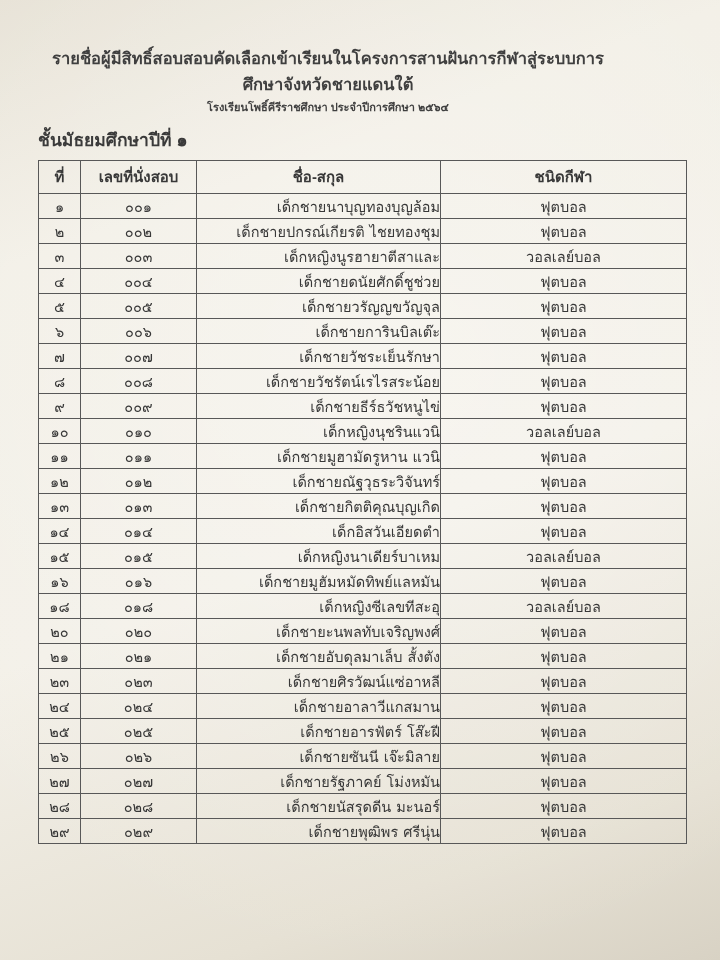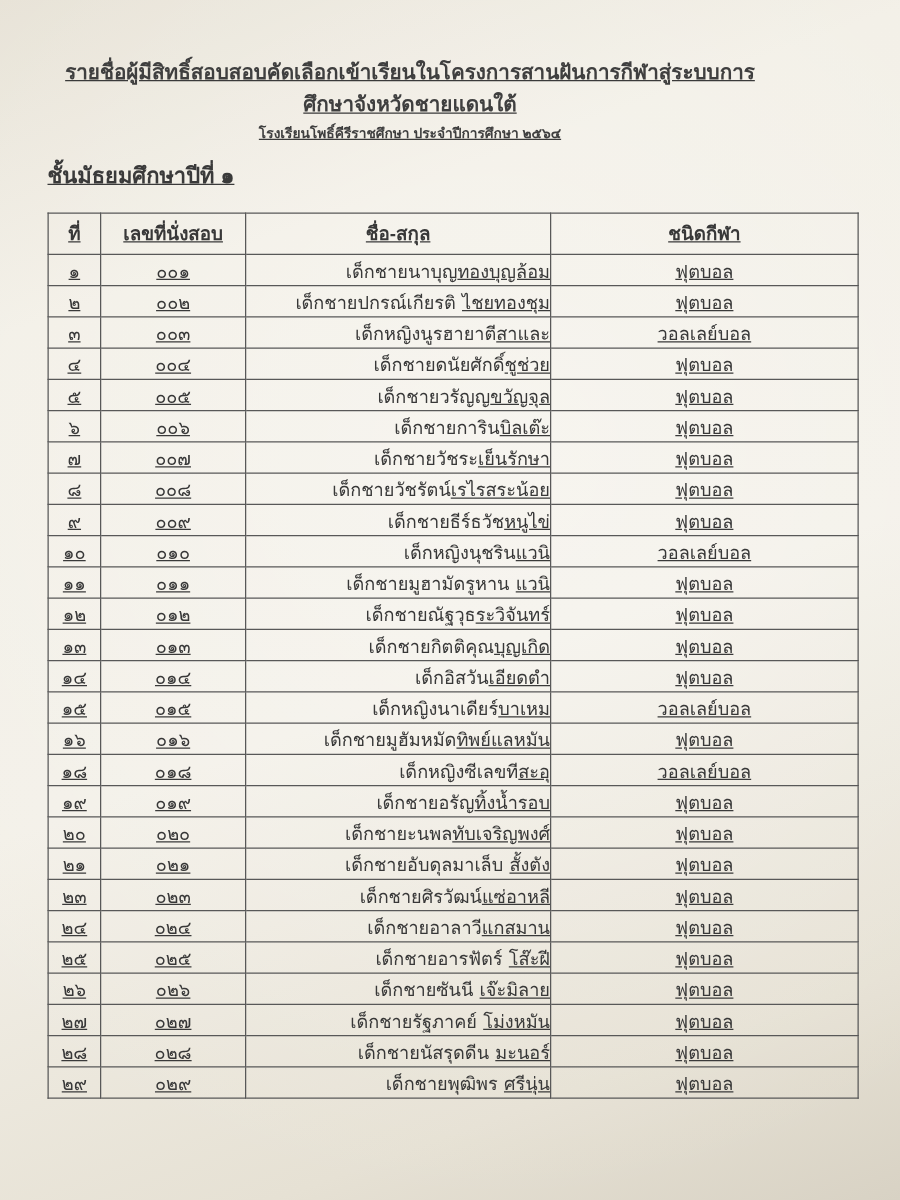--- a/index.html
+++ b/index.html
@@ -15,39 +15,38 @@
       radial-gradient(ellipse 120% 90% at 55% 38%, rgba(255,255,255,0.35), rgba(0,0,0,0) 70%),
       linear-gradient(160deg, #e7e2d6 0%, #f2efe6 22%, #f3f0e8 55%, #e6e1d4 85%, #d8d2c4 100%);
   }
   .paper {
     position: relative;
     width: 670px;
     height: 960px;
     box-sizing: border-box;
     padding: 46px 52px 0 38px;
     color: #3a3a3a;
-    text-decoration: underline;
   }
   .titles {
     text-align: center;
     font-weight: bold;
     color: #3f3f3f;
   }
   .title-line1 {
     font-size: 16.5px;
     line-height: 1.55;
   }
   .title-line2 {
     font-size: 11px;
     line-height: 1.9;
   }
   .section-heading {
     font-weight: bold;
     font-size: 17.5px;
-    margin: 8px 0 16px 0;
+    margin: 8px 0 6px 0;
     color: #3a3a3a;
   }
   table.student-table {
     border-collapse: collapse;
     table-layout: fixed;
     width: 648px;
   }
   .student-table col.c-no    { width: 42px; }
   .student-table col.c-seat  { width: 116px; }
   .student-table col.c-name  { width: 244px; }
@@ -257,28 +256,20 @@
 
   <tr>
     <td>๑๘</td>
     <td>๐๑๘</td>
     <td class="name-cell">
       <span class="fname">เด็กหญิงซีเลขที</span><span>สะอุ</span>
     </td>
     <td>วอลเลย์บอล</td>
   </tr>
 
-  <tr>
-    <td>๑๙</td>
-    <td>๐๑๙</td>
-    <td class="name-cell">
-      <span class="fname">เด็กชายอรัญ</span><span>ทิ้งน้ำรอบ</span>
-    </td>
-    <td>ฟุตบอล</td>
-  </tr>
 
   <tr>
     <td>๒๐</td>
     <td>๐๒๐</td>
     <td class="name-cell">
       <span class="fname">เด็กชายะนพล</span><span>ทับเจริญพงศ์</span>
     </td>
     <td>ฟุตบอล</td>
   </tr>
 

